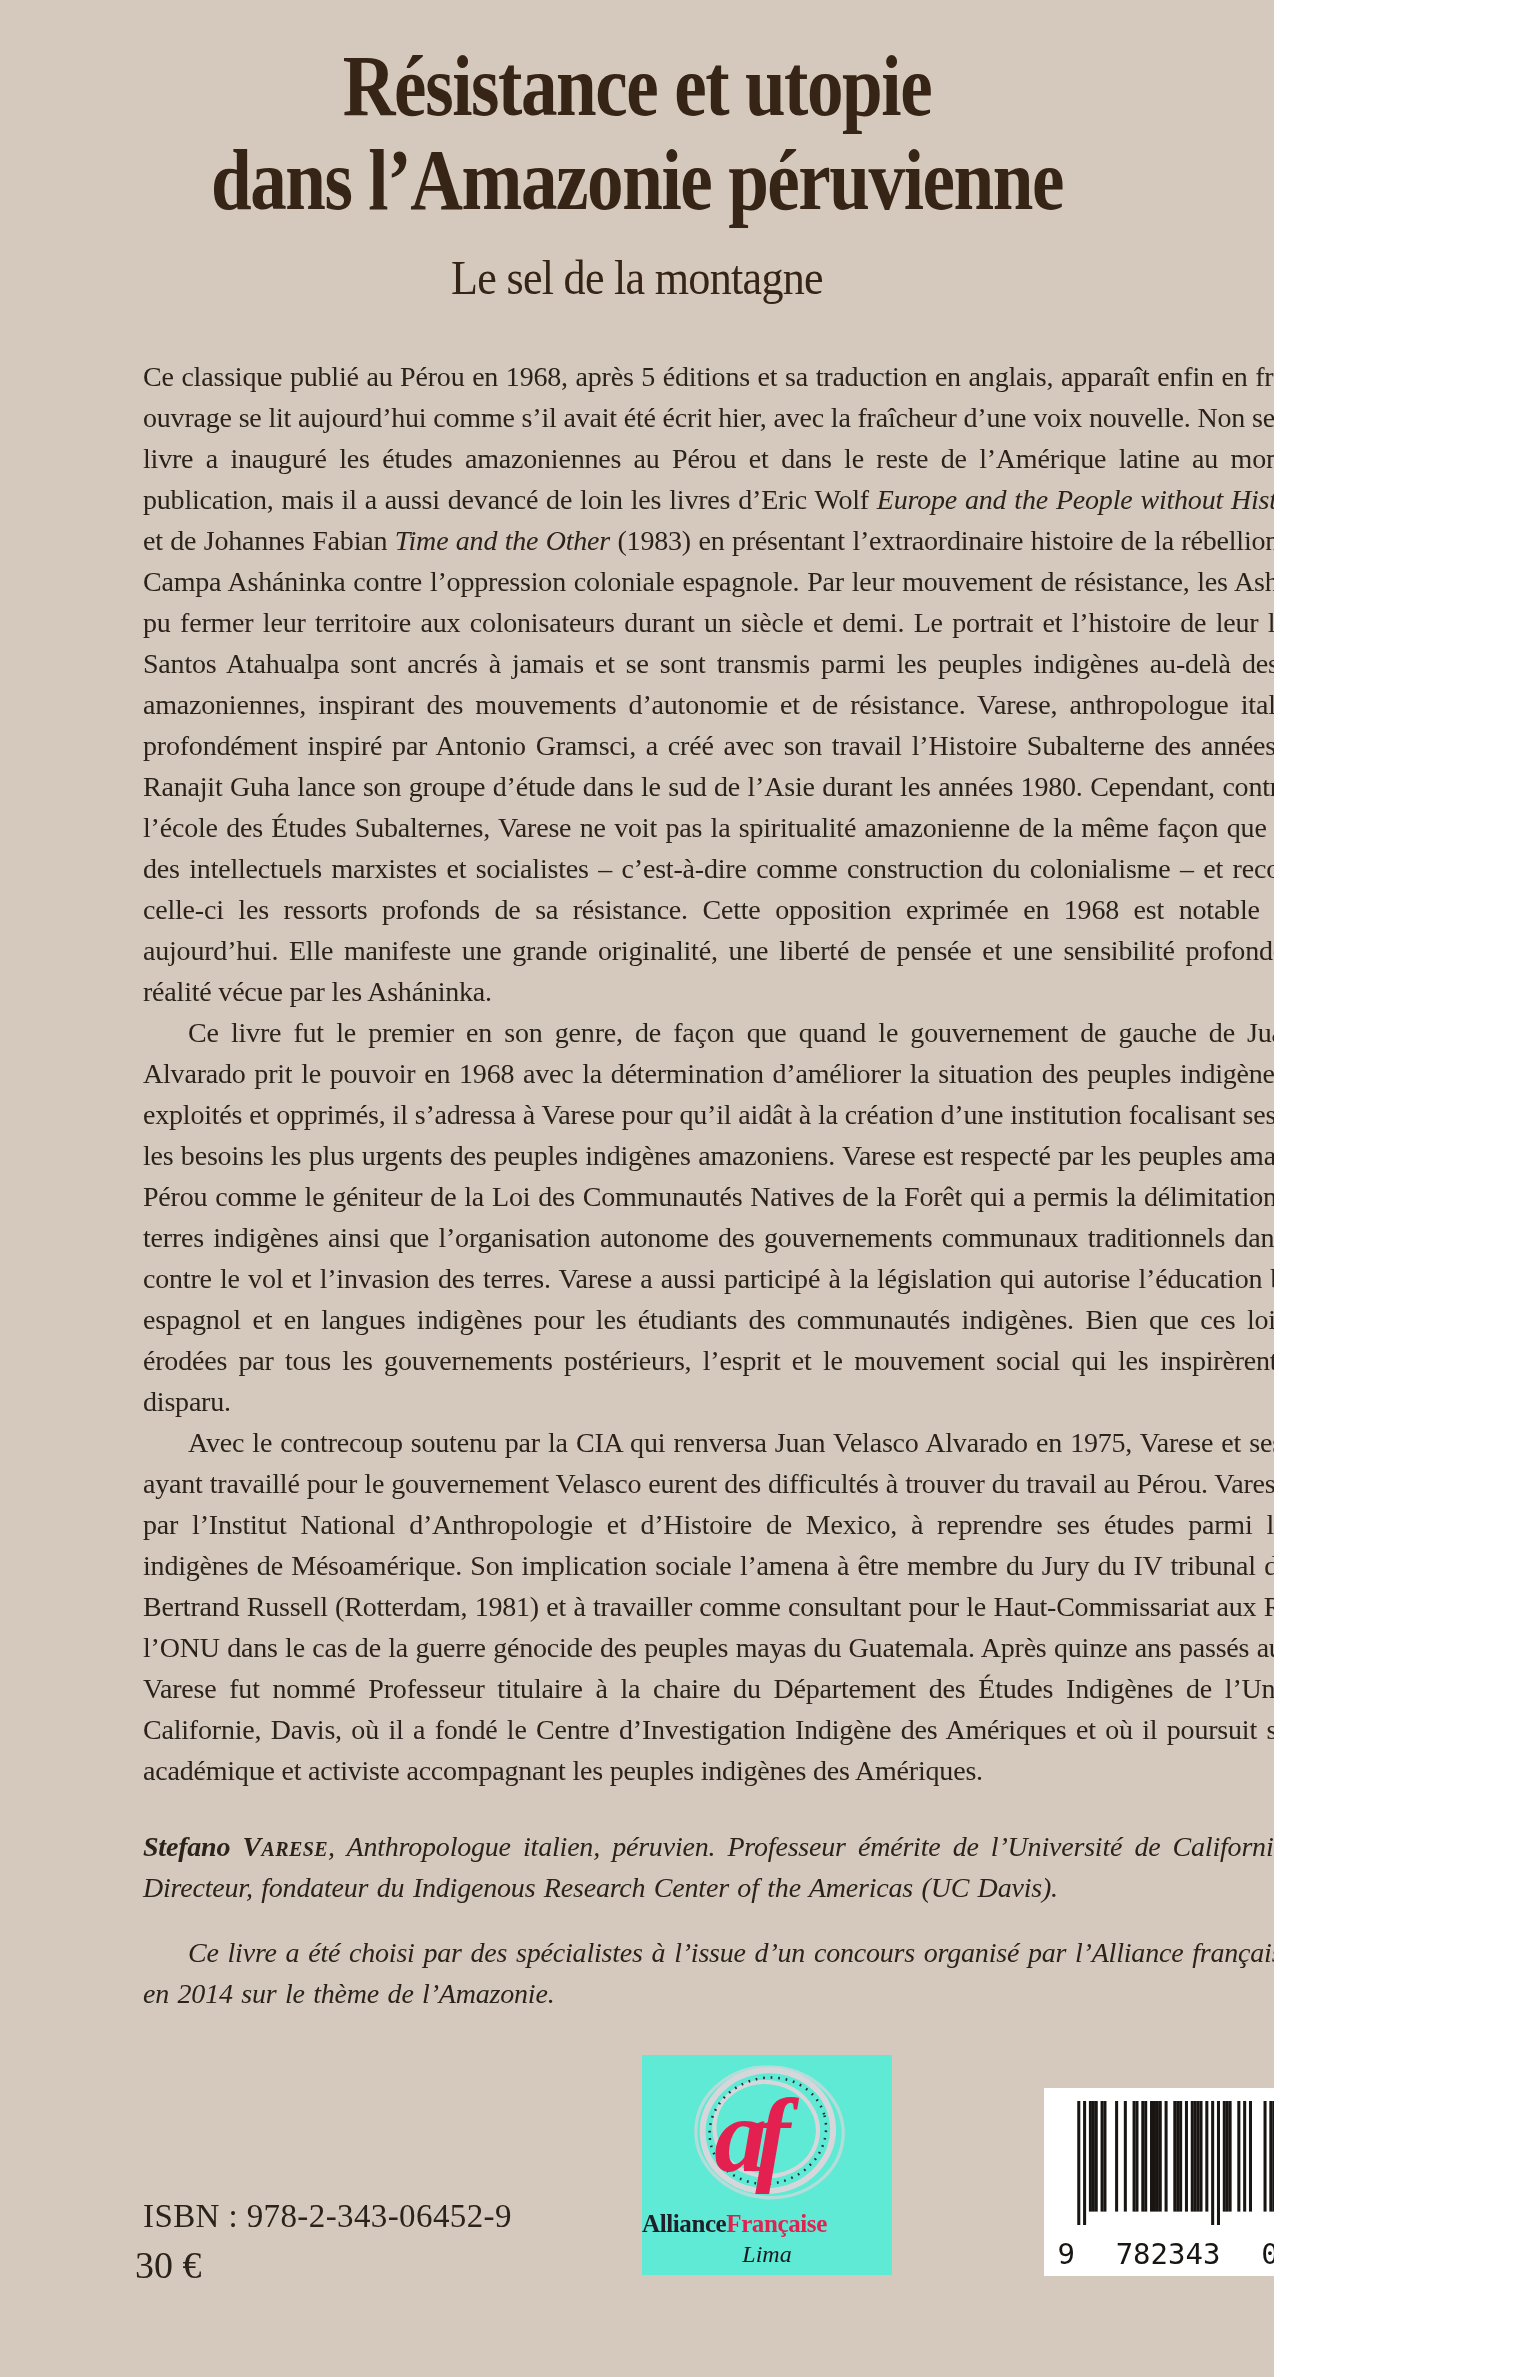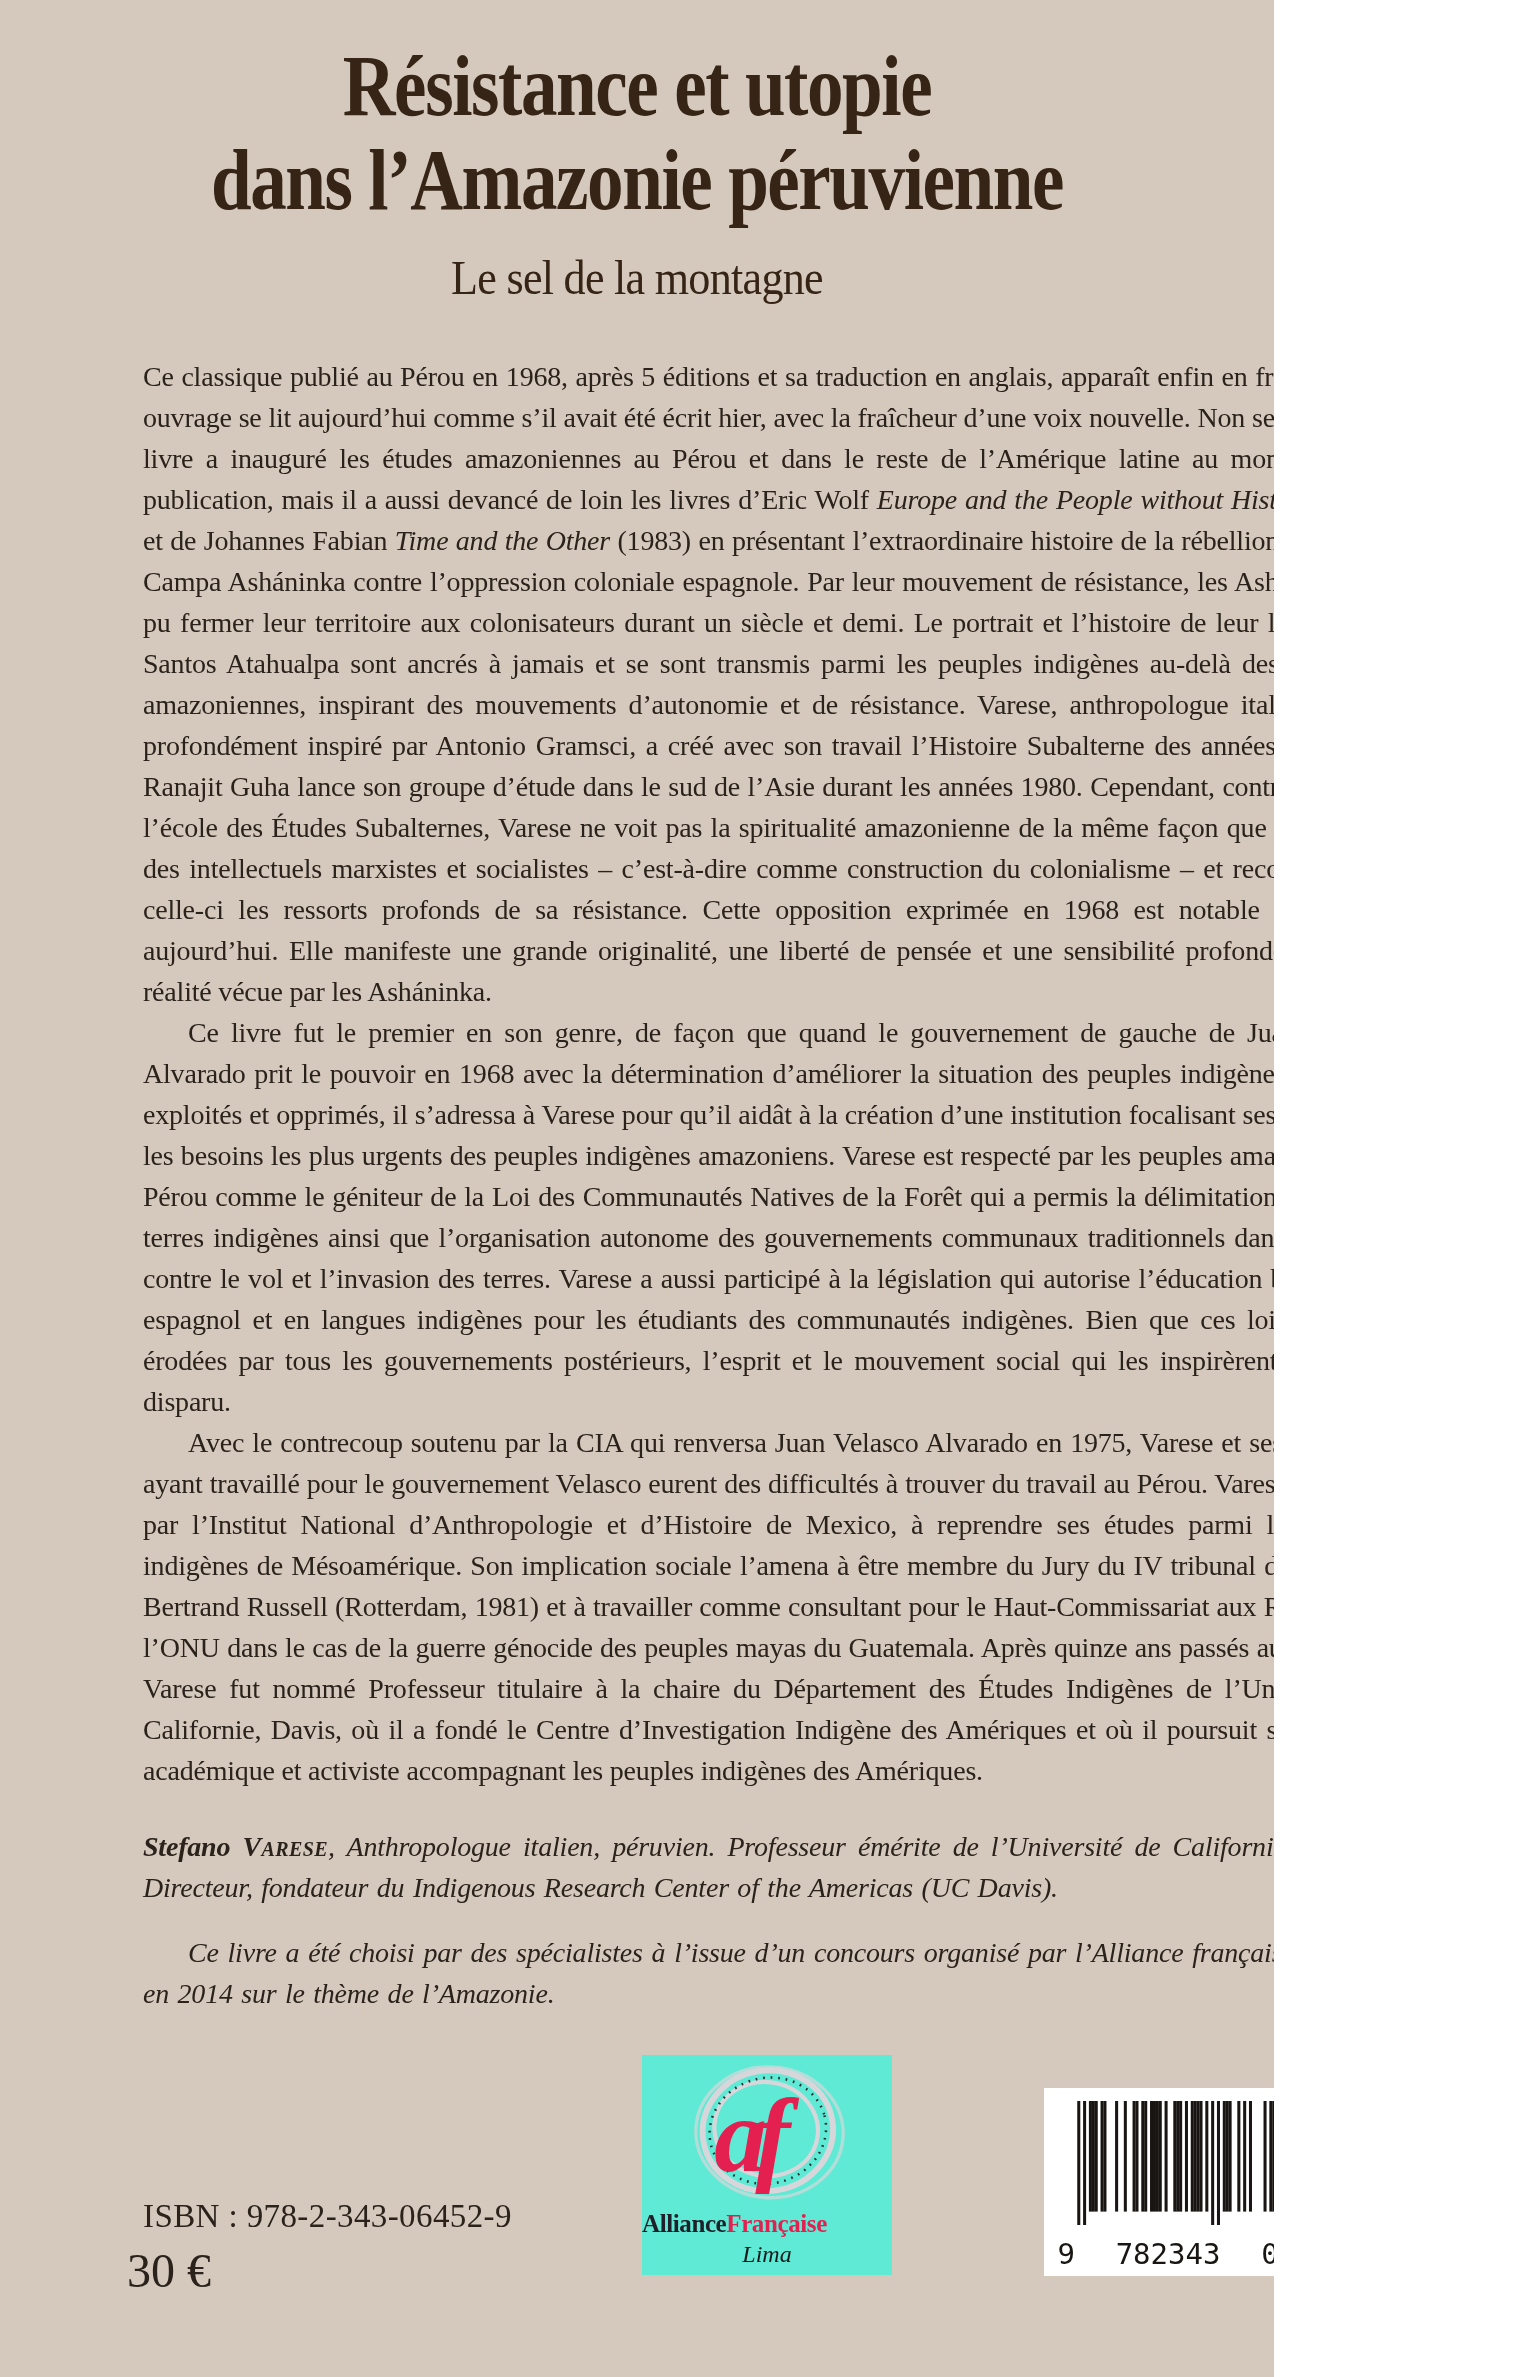--- a/index.html
+++ b/index.html
@@ -30,21 +30,21 @@
   }
   .para{margin:0;}
   .para.indent{text-indent:45px;}
   .bio{margin-top:35px;}
   .bio .para{font-style:italic;word-spacing:1.7px;margin-top:24px;}
   .italic{font-style:italic;}
   .bold-italic{font-weight:bold;font-style:italic;}
   .bold-italic-smallcaps{font-weight:bold;font-style:italic;font-variant:small-caps;letter-spacing:0.4px;}
   
   .isbn{position:absolute;left:143px;top:2198px;font-size:33px;letter-spacing:0.4px;color:var(--ink);}
-  .price{position:absolute;left:127px;top:2243px;font-size:48px;color:var(--ink);}
+  .price{position:absolute;left:135px;top:2243px;font-size:38px;color:var(--ink);}
   .af-box{position:absolute;left:642px;top:2055px;width:250px;height:220px;background:#5eead4;}
   .af-art{position:absolute;top:1.7px;left:0;width:250px;height:144px;}
   .af-name{
     position:absolute;left:0;bottom:37px;width:100%;text-align:left;
     font-size:25px;font-weight:bold;letter-spacing:-0.4px;color:var(--logo-ink);white-space:nowrap;
   }
   .af-name .red{color:var(--accent-red);}
   .af-city{position:absolute;left:0;bottom:6.7px;width:100%;text-align:center;font-size:24px;font-style:italic;color:#17171c;}
   .barcode-box{position:absolute;left:1044px;top:2088px;width:342px;height:188px;background:#ffffff;}
   .barcode-bars{position:absolute;left:33px;top:13.4px;}

